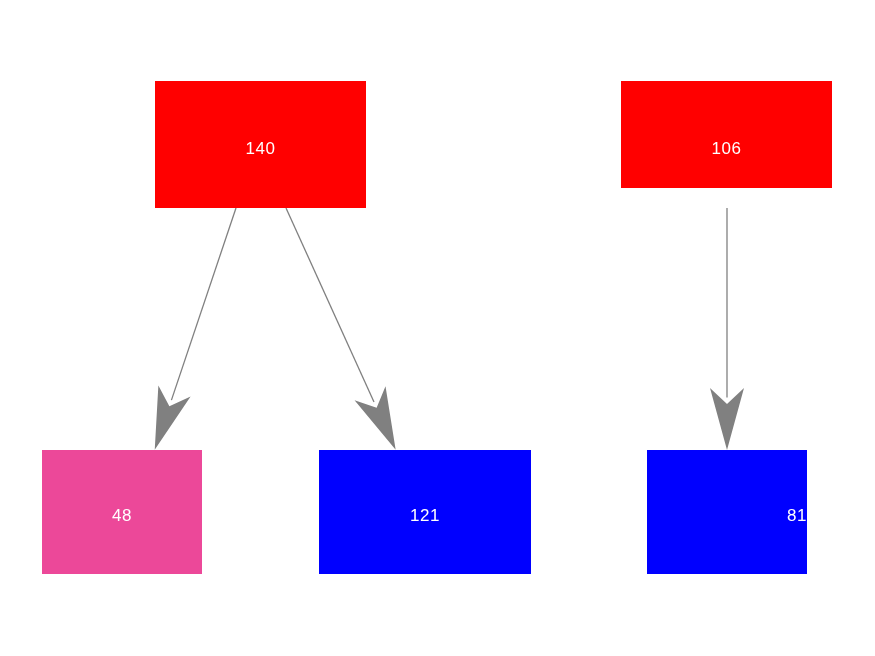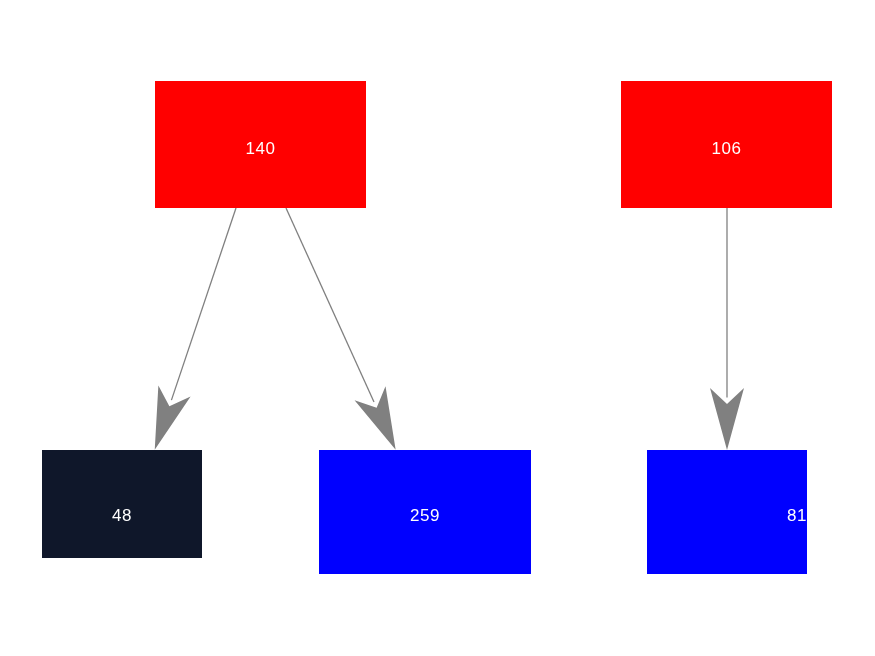--- a/index.html
+++ b/index.html
@@ -59,27 +59,27 @@
         <polygon points="154.73,449.79 158.37,385.61 169.38,406.19 190.59,396.44" fill="#808080"></polygon>
         <polygon points="395.65,449.64 354.55,400.21 376.64,407.75 385.51,386.16" fill="#808080"></polygon>
         <polygon points="727.00,450.00 710.00,388.00 727.00,404.00 744.00,388.00" fill="#808080"></polygon>
       </g>
   </svg>
 
   <div id="nodes-layer">
       <div class="node" style="left: 155px; top: 81px; width: 211px; height: 127px; background: rgb(255, 0, 0);">
         <div class="node-label" style="top: 54px;">140</div>
       </div>
-      <div class="node" style="left: 621px; top: 81px; width: 211px; height: 127px; background: rgb(255, 0, 0);">
+      <div class="node" style="left: 621px; top: 81px; width: 211px; height: 107px; background: rgb(255, 0, 0);">
         <div class="node-label" style="top: 54px;">106</div>
       </div>
-      <div class="node" style="left: 42px; top: 450px; width: 160px; height: 108px; background: #0f172a;">
+      <div class="node" style="left: 42px; top: 450px; width: 160px; height: 124px; background: #ec4899;">
         <div class="node-label" style="top: 52px;">48</div>
       </div>
       <div class="node" style="left: 319px; top: 450px; width: 212px; height: 124px; background: rgb(0, 0, 255);">
-        <div class="node-label" style="top: 52px;">259</div>
+        <div class="node-label" style="top: 52px;">121</div>
       </div>
       <div class="node" style="left: 647px; top: 450px; width: 160px; height: 124px; background: rgb(0, 0, 255);">
         <div class="node-label" style="top: 52px; text-align: right;">81</div>
       </div>
     </div>
 
 </div>
 
 </body></html>

